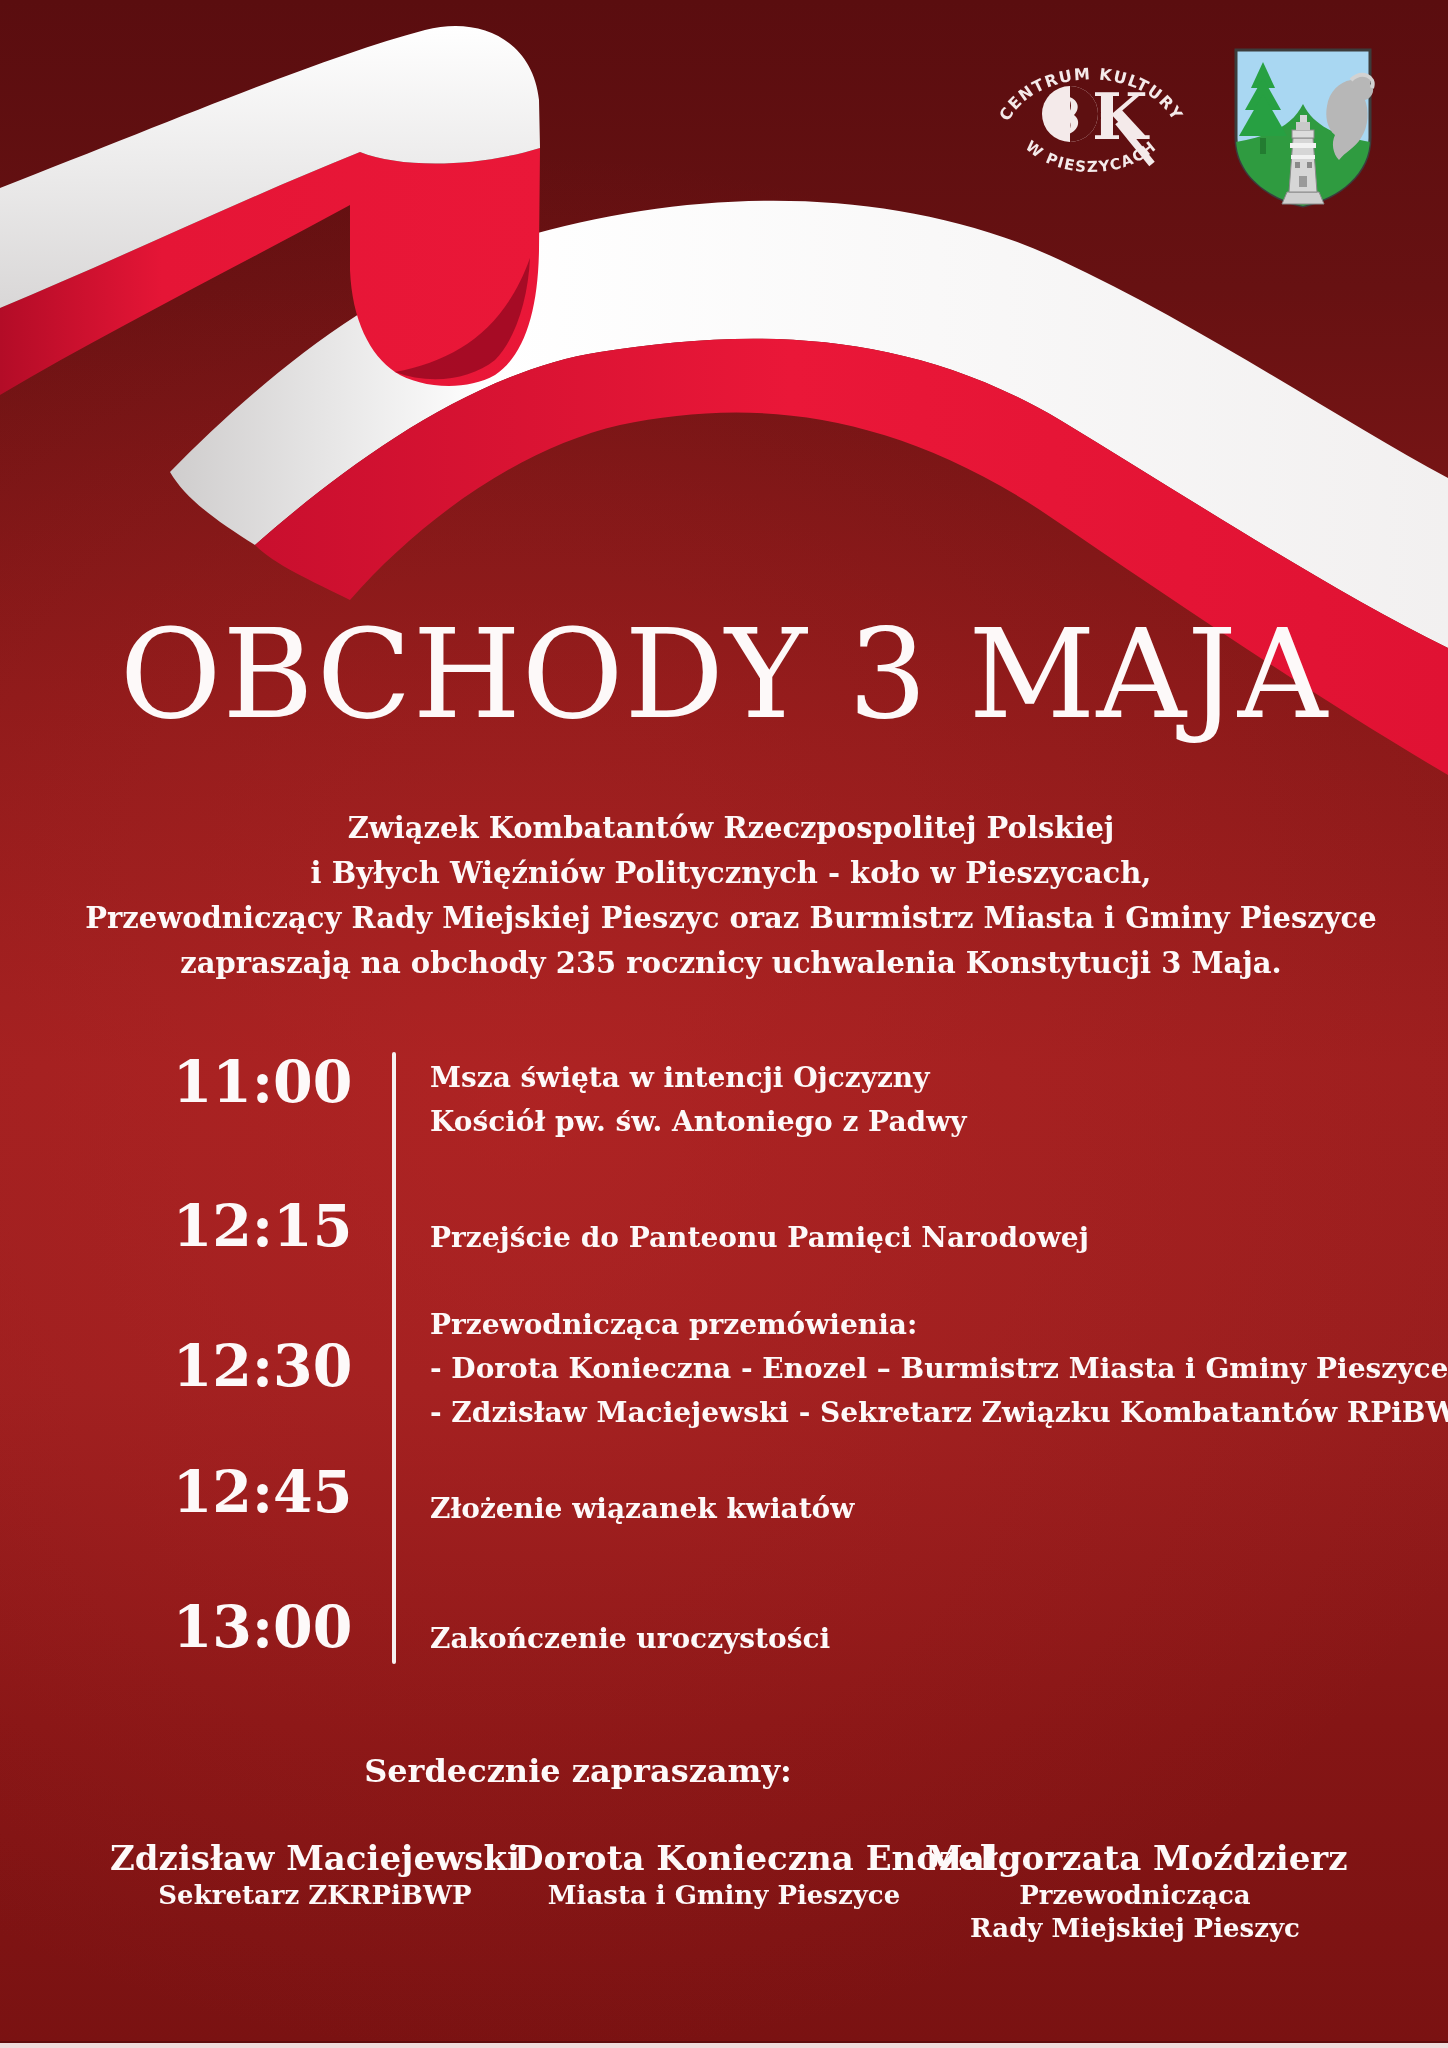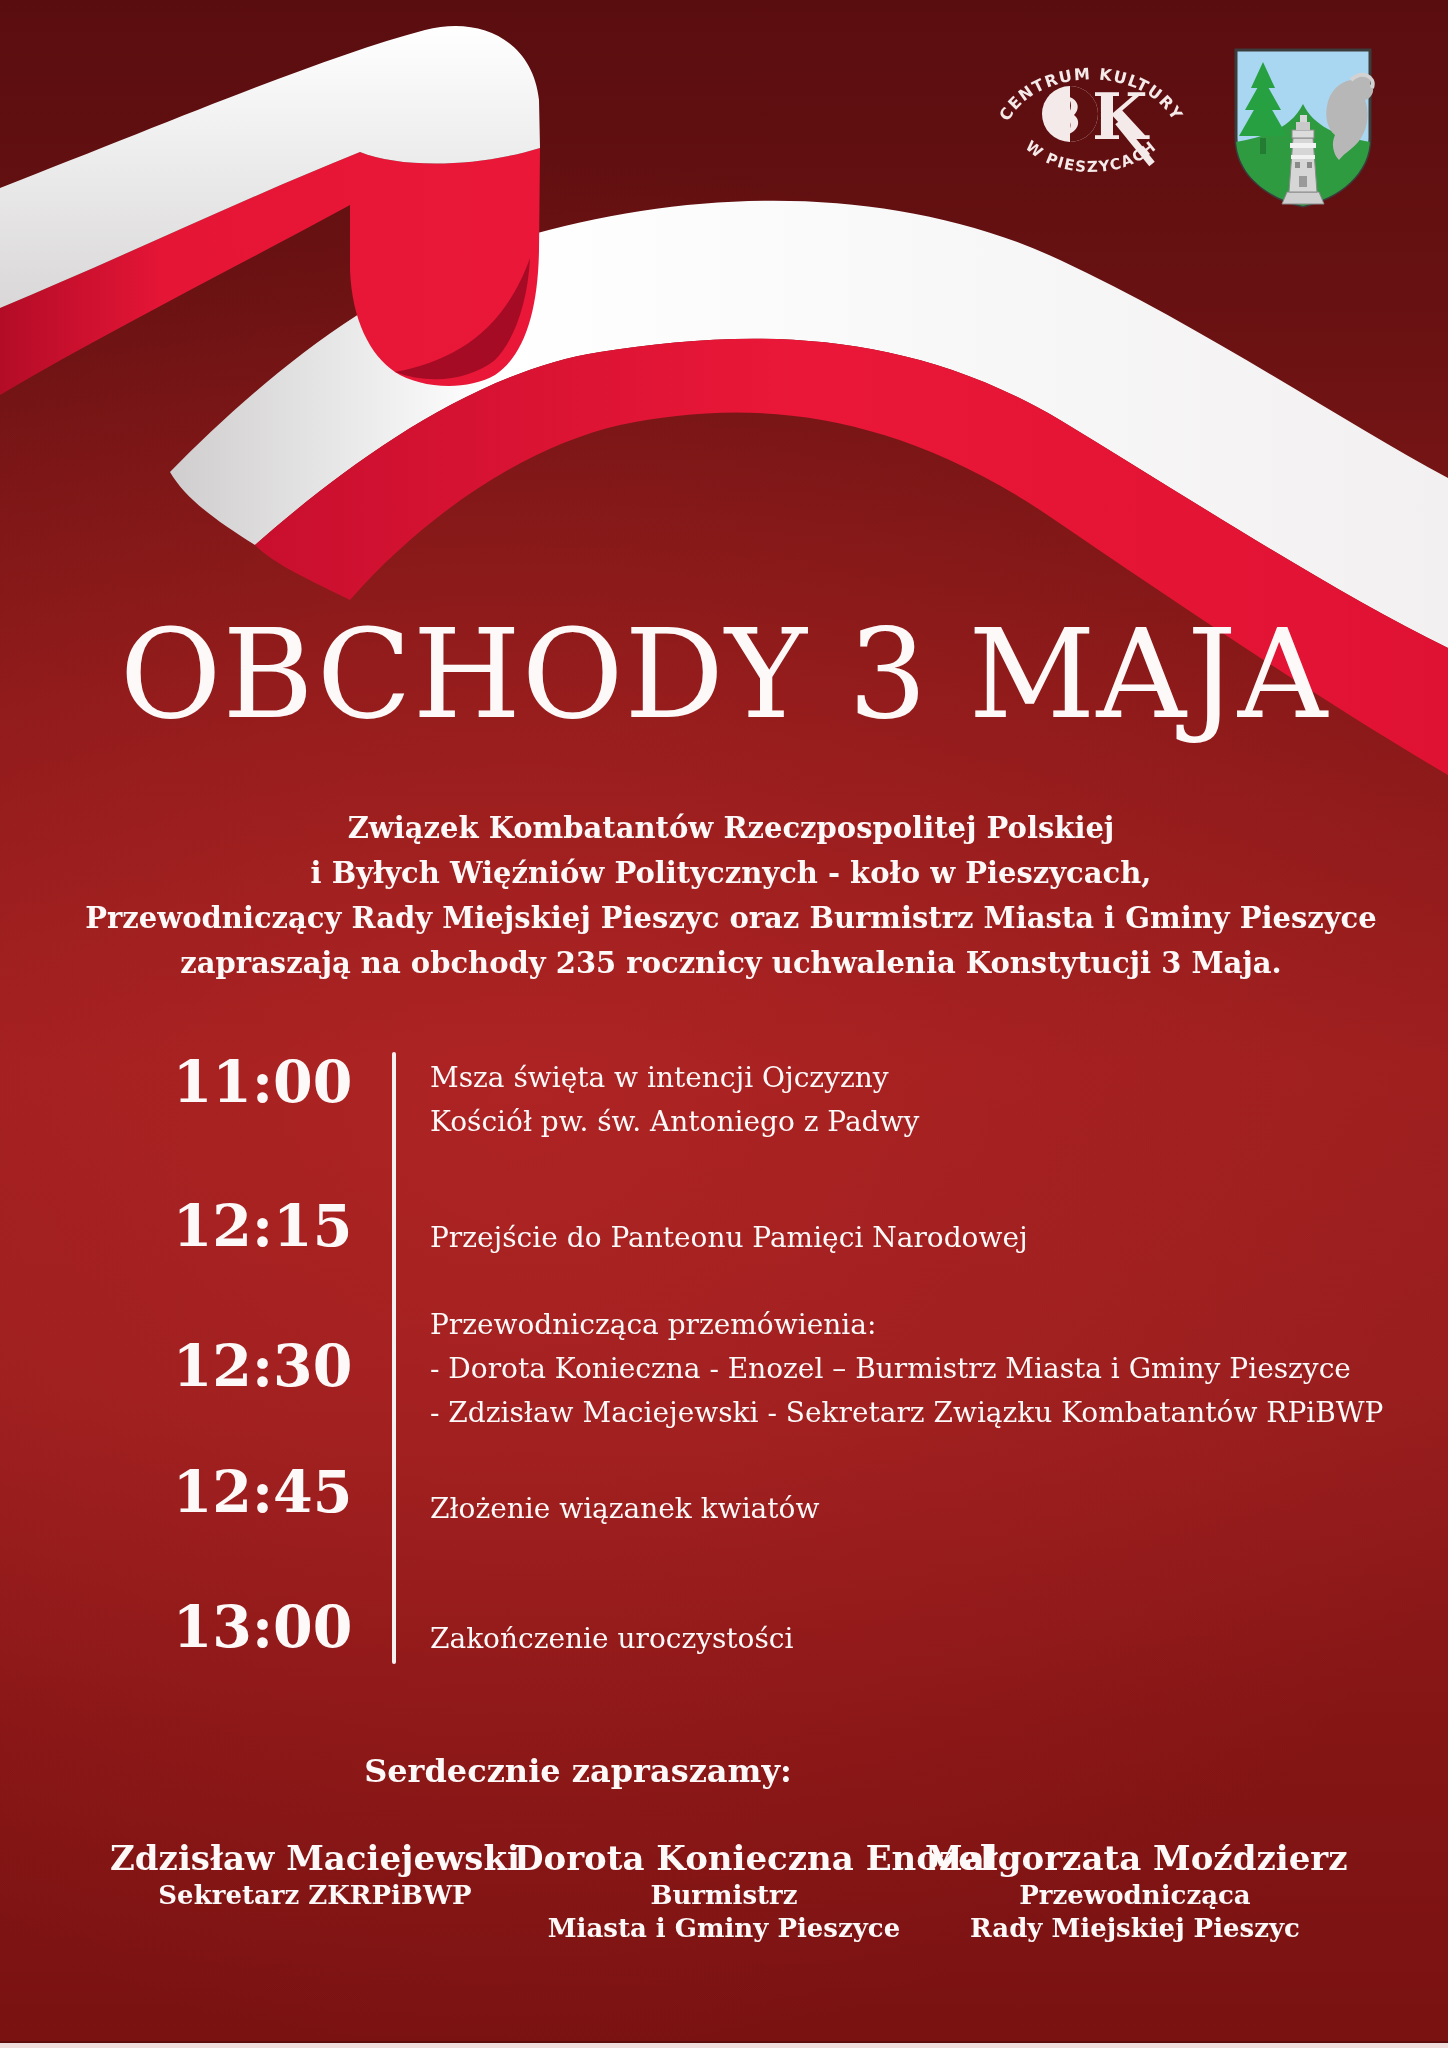--- a/index.html
+++ b/index.html
@@ -25,21 +25,21 @@
     left:0;top:600px;width:1448px;text-align:center;
     font-size:124px;font-weight:normal;letter-spacing:1px;line-height:1.2;
     margin:0;white-space:nowrap;
   }
   
   .intro{left:0;top:806px;width:1448px;text-align:center;font-size:29px;font-weight:bold;padding-left:7px;}
   .intro p{margin:0;line-height:45px;}
   
   .time{left:130px;width:265px;text-align:center;font-size:57px;font-weight:bold;line-height:1;white-space:nowrap;}
   .t1{top:1053px;} .t2{top:1197px;} .t3{top:1337px;} .t4{top:1463px;} .t5{top:1598px;}
-  .desc{left:430px;width:940px;font-size:28px;font-weight:normal;}
+  .desc{left:430px;width:940px;font-size:28px;font-weight:bold;}
   .desc p{margin:0;line-height:44px;white-space:nowrap;}
   .d1{top:1056px;} .d2{top:1216px;} .d3{top:1303px;} .d4{top:1487px;} .d5{top:1617px;}
   .vline{left:392px;top:1052px;width:4px;height:612px;background:#f7f1f1;border-radius:2px;}
   
   .closing{left:0;top:1752px;width:1156px;text-align:center;font-size:32px;font-weight:bold;margin:0;}
   .sig{width:420px;text-align:center;}
   .sig .name{font-size:34px;font-weight:bold;margin:0;line-height:1.2;white-space:nowrap;}
   .sig .role{font-size:26px;font-weight:bold;margin:0;line-height:33px;white-space:nowrap;}
   .sig .role:first-of-type{margin-top:18px;}
   .sig1{left:105px;top:1838px;} .sig2{left:514px;top:1838px;} .sig3{left:925px;top:1838px;}
@@ -207,21 +207,20 @@
   </div>
 
   <p class="abs closing">Serdecznie zapraszamy:</p>
 
   <div class="abs sig sig1">
     <p class="name">Zdzisław Maciejewski</p>
     <p class="role">Sekretarz ZKRPiBWP</p>
   </div>
   <div class="abs sig sig2">
     <p class="name">Dorota Konieczna Enozel</p>
-    <p class="role">Burmistrz</p>
     <p class="role">Miasta i Gminy Pieszyce</p>
   </div>
   <div class="abs sig sig3">
     <p class="name">Małgorzata Moździerz</p>
     <p class="role">Przewodnicząca</p>
     <p class="role">Rady Miejskiej Pieszyc</p>
   </div>
 
   <div class="abs bottom-strip"></div>
 </div>

